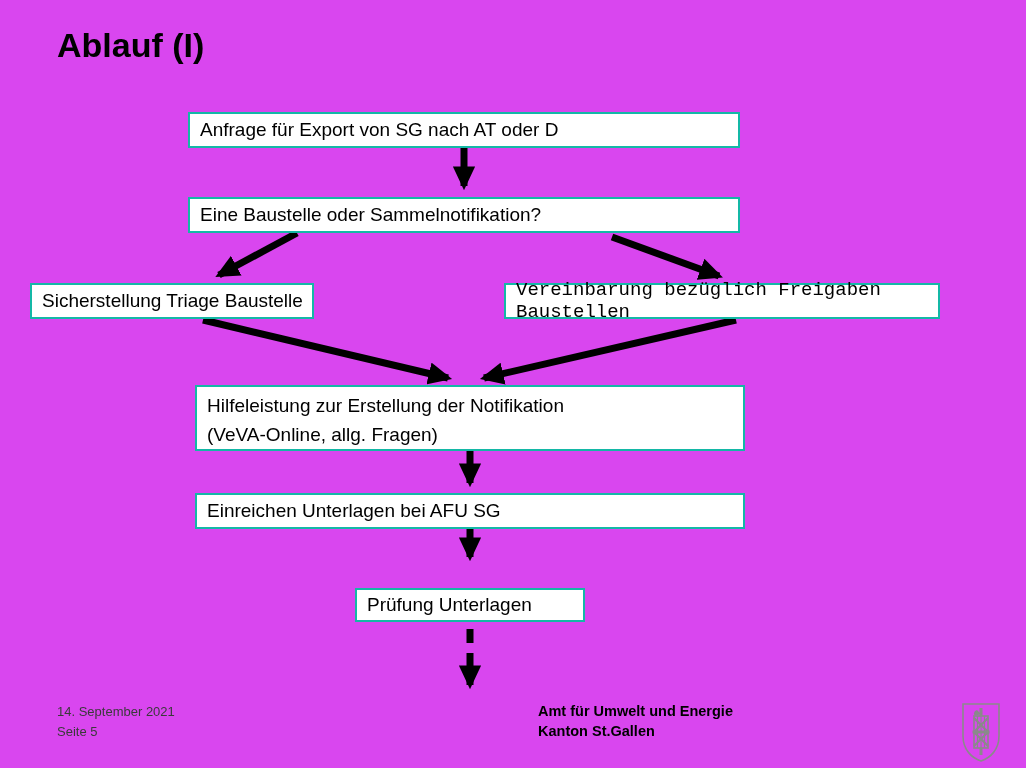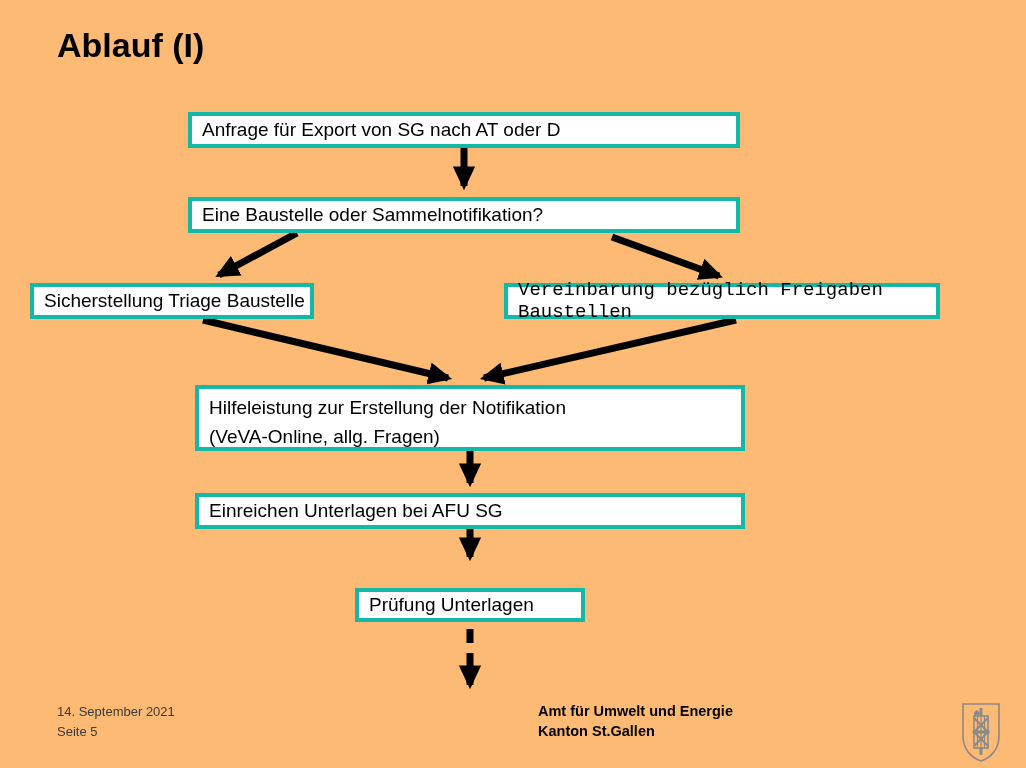--- a/index.html
+++ b/index.html
@@ -1,30 +1,30 @@
 <!DOCTYPE html>
 <html><head>
 <meta charset="utf-8">
 <style>
   html,body{margin:0;padding:0;background:#ffffff;}
   .slide{
     position:relative;
     width:1026px;height:768px;
-    background:#fdba74;
+    background:#d946ef;
     font-family:"Liberation Sans", sans-serif;
     color:#000;
     overflow:hidden;
   }
   .title{
     position:absolute;left:57px;top:26px;
     font-size:34px;font-weight:bold;letter-spacing:0px;
   }
   .fbox{
     position:absolute;
-    border:4px solid #14b8a6;
+    border:2px solid #14b8a6;
     background:#fff;
     font-size:19px;
     display:flex;align-items:center;
     padding:0 0 0 10px;
     box-sizing:border-box;
     z-index:2;
   }
   .fbox.multiline{display:block;padding-top:4px;line-height:29px;}
   #box-anfrage        {left:188px;top:112px;width:552px;height:36px;}
   #box-frage          {left:188px;top:197px;width:552px;height:36px;}

